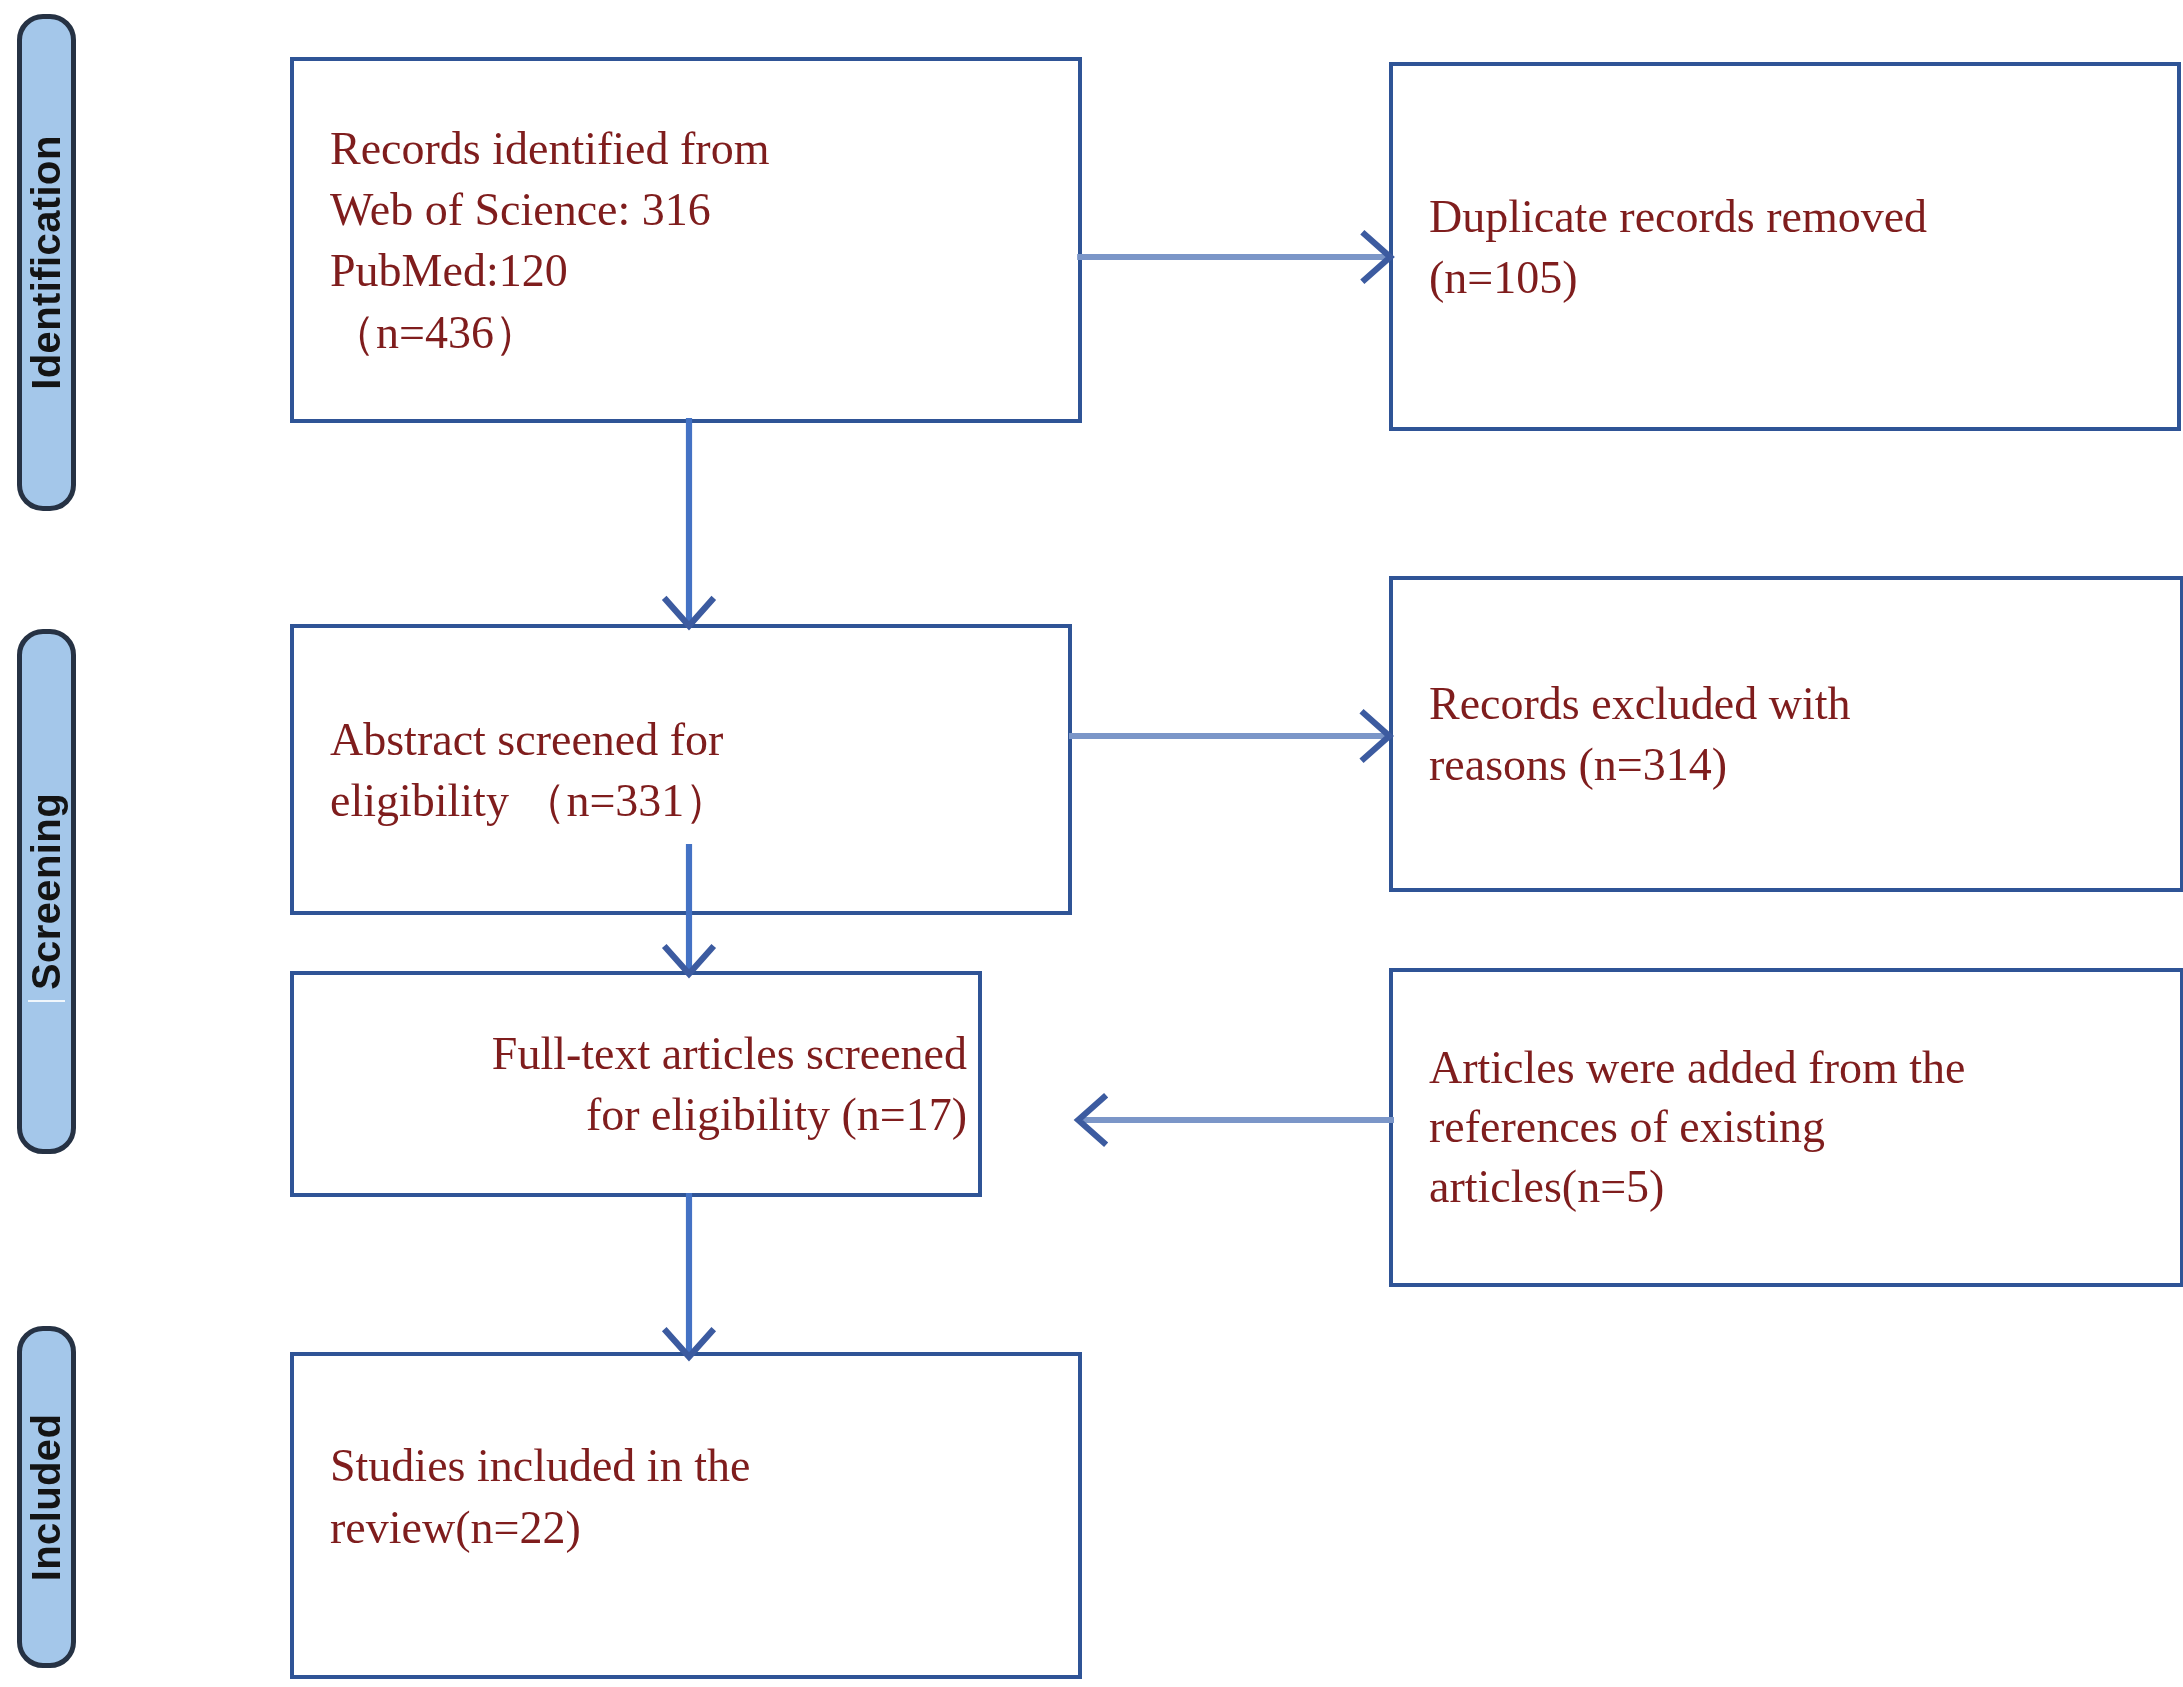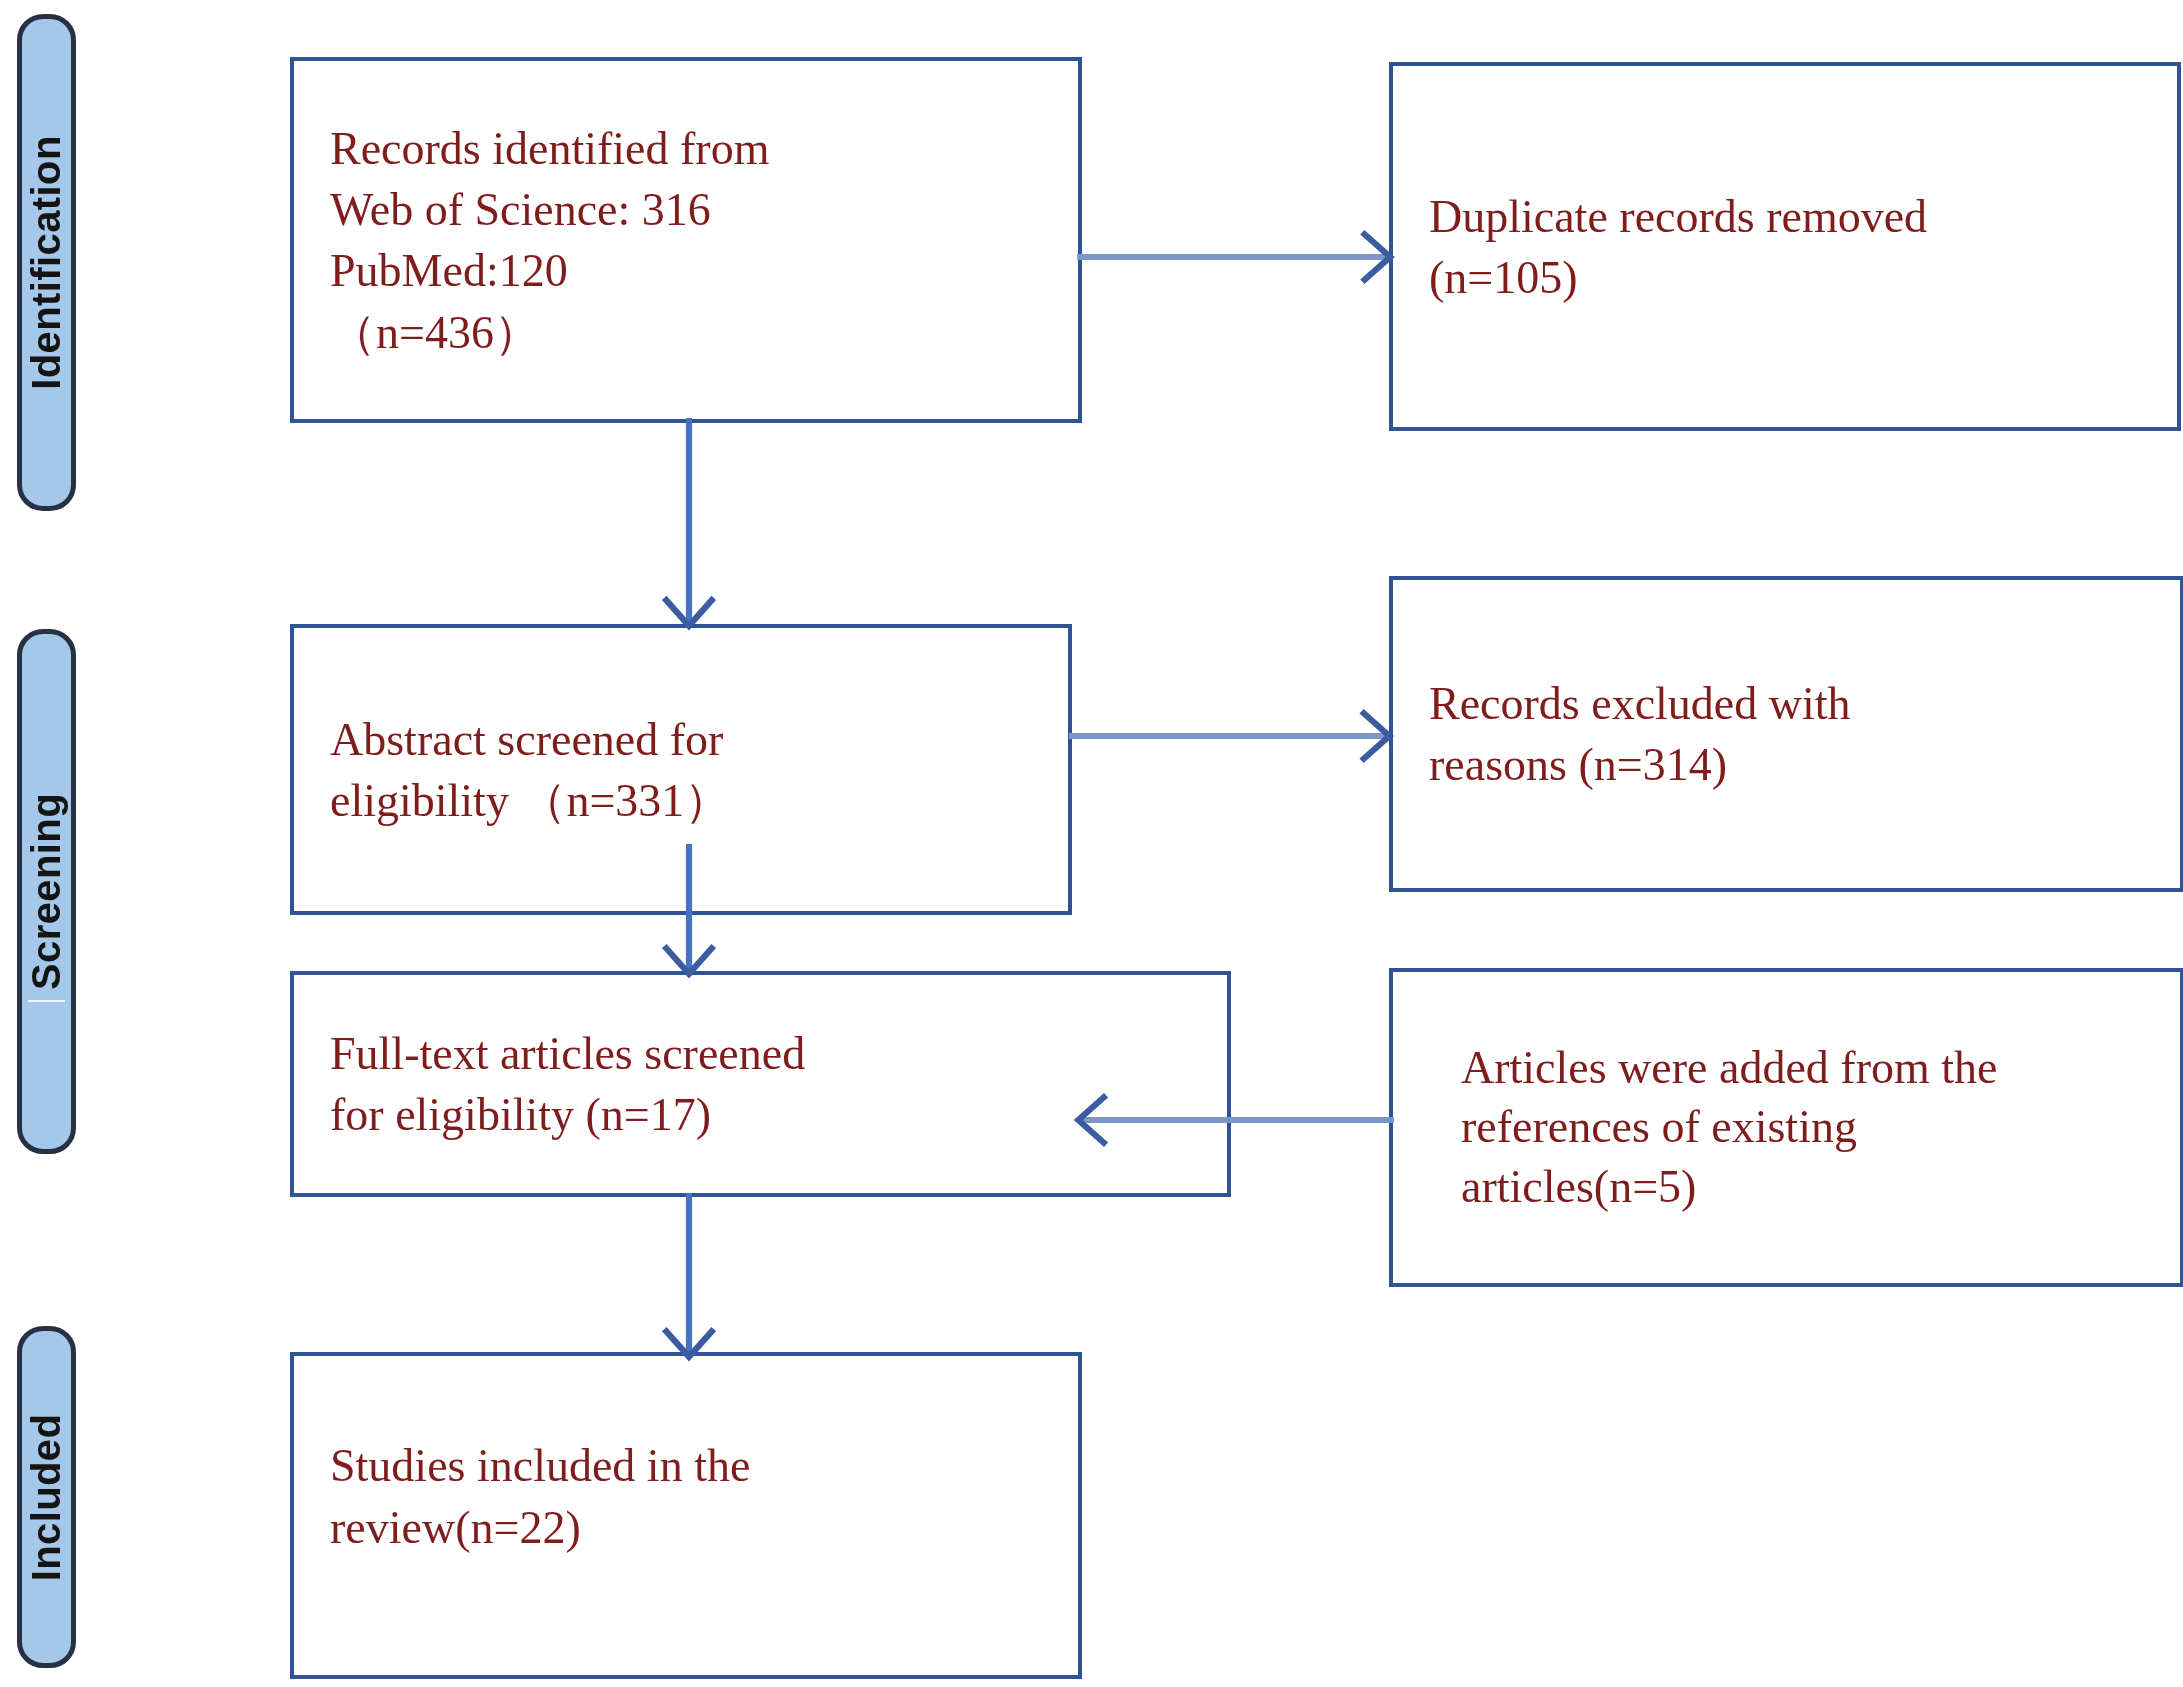--- a/index.html
+++ b/index.html
@@ -58,21 +58,21 @@
     left:36px;
     right:11px;
     top:50%;
     transform:translateY(-50%);
     font-family:"Liberation Serif", serif;
     font-size:46px;
     line-height:1.33;
     color:#7f1d1d;
     white-space:pre-line;
   }
-  .box-text.tight{ line-height:1.30;margin-left:32px; }
+  .box-text.tight{ line-height:1.30; }
 
   
   .conn{ position:absolute; }
   .conn svg{ display:block; overflow:visible; }
 </style>
 </head>
 <body>
 
 <div id="canvas">
 
@@ -94,21 +94,21 @@
 Web of Science: 316
 PubMed:120
   （n=436）</div>
   </div>
 
   <div class="box" style="left:290px; top:624px; width:782px; height:291px;">
     <div class="box-text">Abstract screened for
 eligibility （n=331）</div>
   </div>
 
-  <div class="box" style="left:290px; top:971px; width:941px; height:226px;">
+  <div class="box" style="left:290px; top:971px; width:692px; height:226px;text-align:right;">
     <div class="box-text">Full-text articles screened
 for eligibility (n=17)</div>
   </div>
 
   <div class="box" style="left:290px; top:1352px; width:792px; height:327px;">
     <div class="box-text" style="top:44%;">Studies included in the
 review(n=22)</div>
   </div>
 
   <div class="box" style="left:1389px; top:62px; width:792px; height:369px;">

